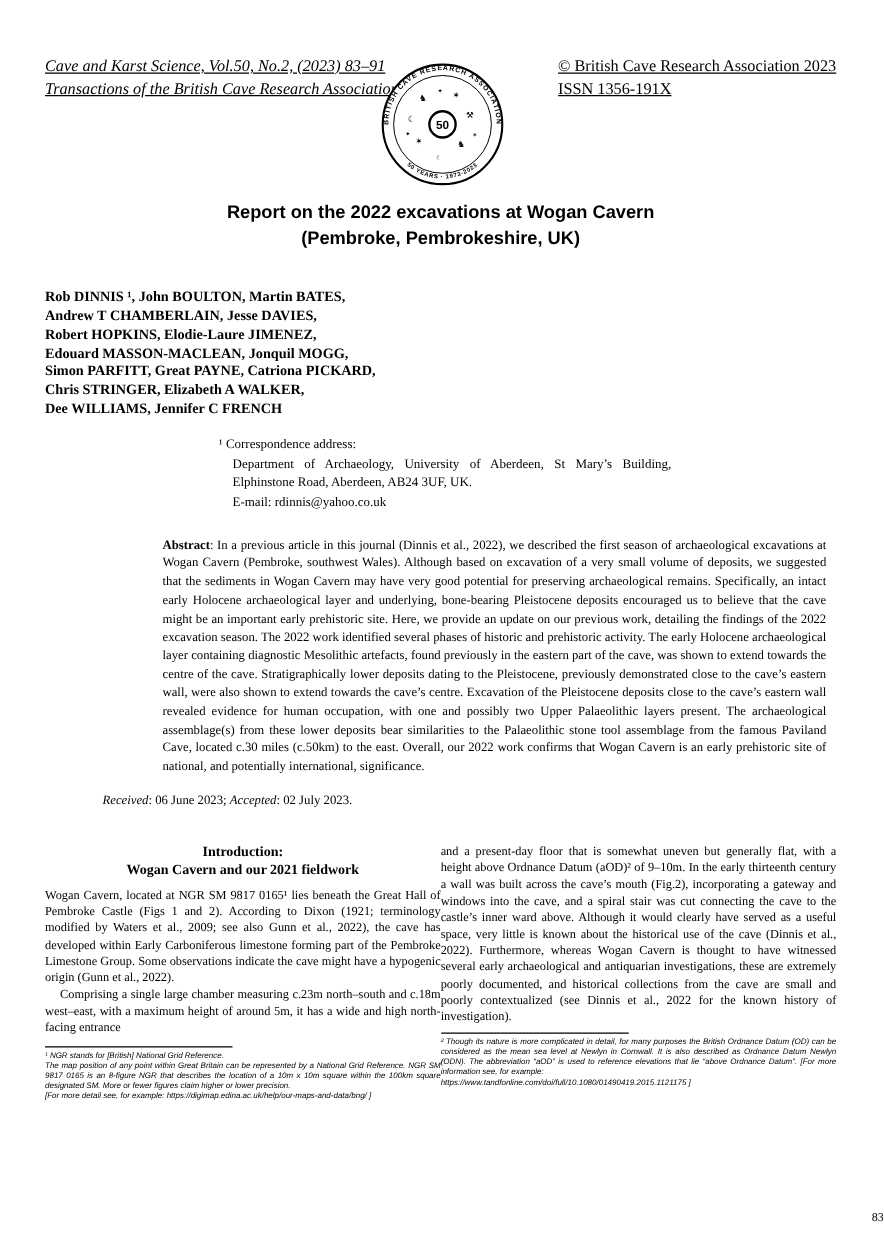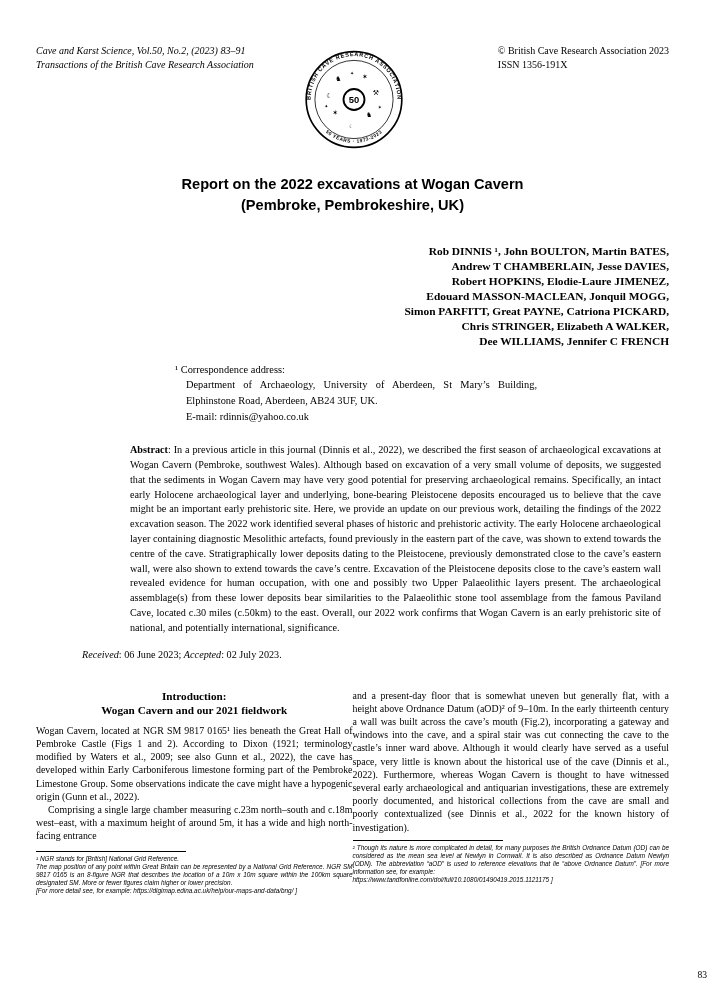--- a/index.html
+++ b/index.html
@@ -1,32 +1,32 @@
 <!DOCTYPE html>
 <html><head>
 <meta charset="utf-8">
 <style>
   * { margin:0; padding:0; box-sizing:border-box; }
   html,body { background:#ffffff; }
   body { width:707px; height:1000px; font-family:"Liberation Serif", serif; color:#000; }
   .page { position:relative; width:707px; height:1000px; background:#fff; overflow:hidden; padding:0 38px 0 36px; }
 
   
-  .masthead { display:flex; justify-content:space-between; padding-top:44px; font-size:10px; line-height:1.4; }
+  .masthead { display:flex; justify-content:space-between; padding-top:44px; font-size:13px; line-height:1.4;text-decoration:underline; }
   .mast-left { font-style:italic; }
   .mast-right { }
 
   
   .badge-wrap { position:absolute; top:50px; left:50%; transform:translateX(-50%); width:99px; height:99px; }
 
   
-  .article-title { margin-top:102px; text-align:center; font-family:"Liberation Sans", sans-serif; font-weight:bold; font-size:14.6px; line-height:1.42; }
+  .article-title { margin-top:80px; text-align:center; font-family:"Liberation Sans", sans-serif; font-weight:bold; font-size:14.6px; line-height:1.42; }
 
   
-  .authors { margin-top:29px; text-align:right; font-weight:bold; font-size:11.4px; line-height:14.9px; }
+  .authors { margin-top:29px; text-align:left; font-weight:bold; font-size:11.4px; line-height:14.9px; }
 
   
   .correspondence { margin-top:13px; margin-left:139px; width:362px; font-size:10.4px; line-height:15.6px; }
   .correspondence .inner { margin-left:11px; }
   .correspondence .addr { text-align:justify; }
   .email-link { color:#000; text-decoration:none; }
 
   
   .abstract { margin-top:19px; margin-left:94px; width:531px; font-size:10.2px; line-height:14.8px; text-align:justify; }
   .abstract .lbl { font-weight:bold; }

